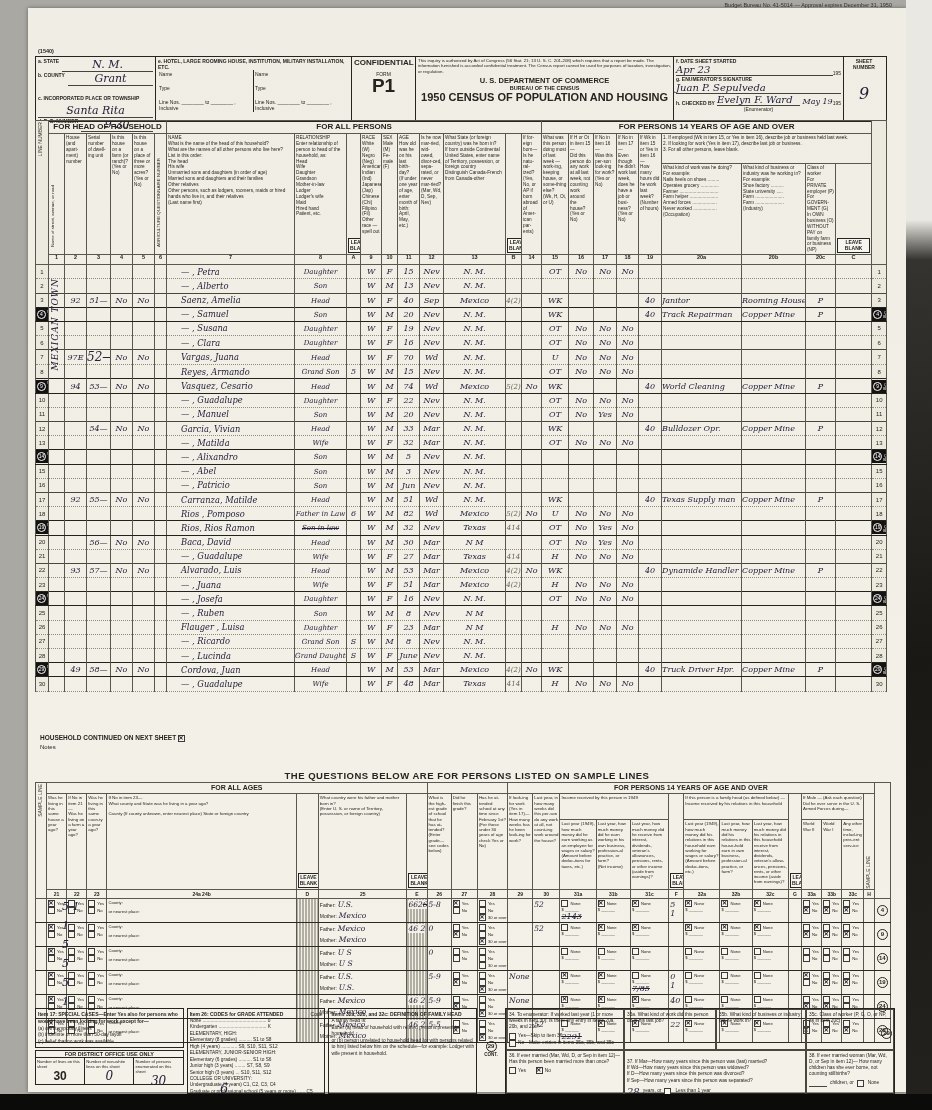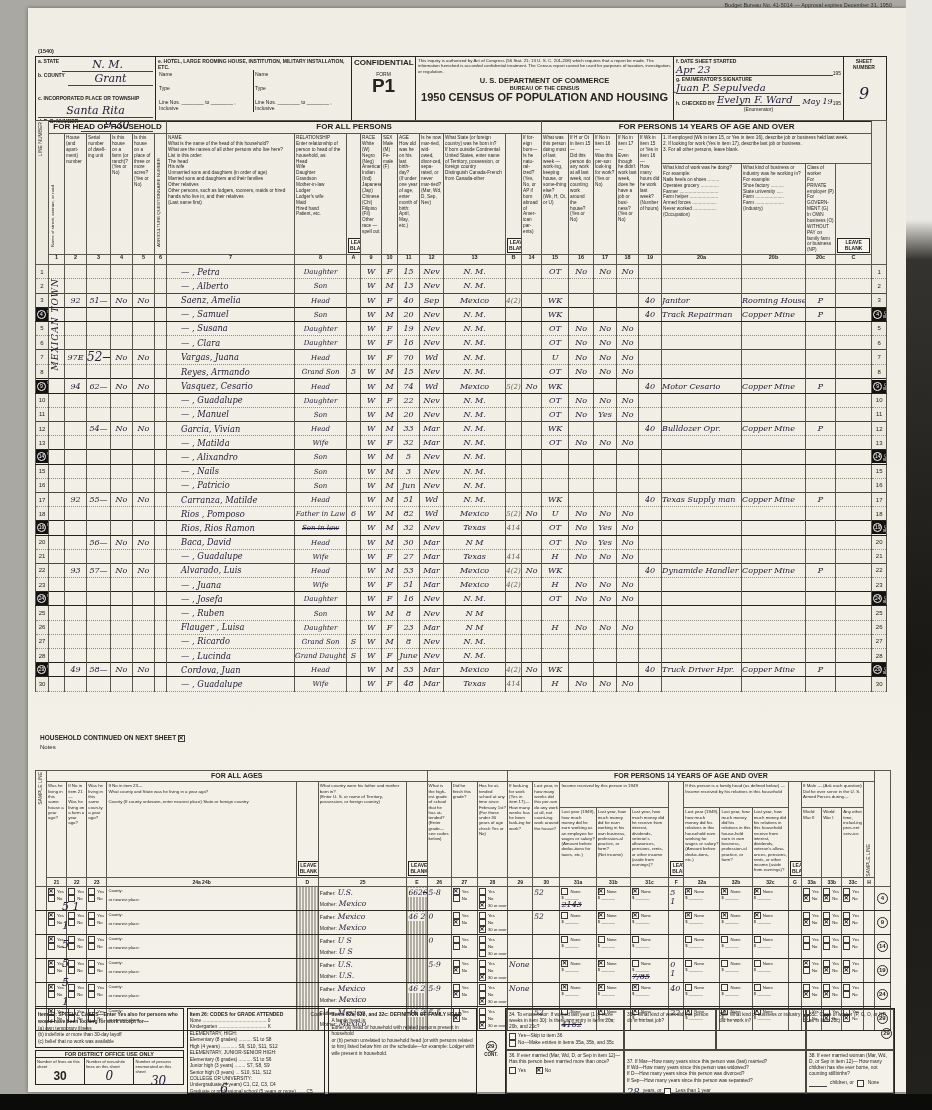--- a/index.html
+++ b/index.html
@@ -558,40 +558,40 @@
           </tr>
           <tr class="hh smp">
             <td class="ln" style="padding: 0px;">
               <div class="stag">
                 <span class="circ">9</span>
                 <span>SAMPLE LINE</span>
               </div>
             </td>
             <td style="text-align: center;"></td>
             <td style="text-align: center;"><span class="hw" style="font-size: 8px;">94</span></td>
-            <td style="text-align: center;"><span class="hw" style="font-size: 8px;">62—</span></td>
+            <td style="text-align: center;"><span class="hw" style="font-size: 8px;">53—</span></td>
             <td style="text-align: center;"><span class="hw" style="font-size: 8px;">No</span></td>
             <td style="text-align: center;"><span class="hw" style="font-size: 8px;">No</span></td>
             <td style="text-align: center;"></td>
             <td style="padding-left: 14px; text-align: left;"><span class="hw" style="font-size: 8.3px;">Vasquez, Cesario</span></td>
             <td style="text-align: center;"><span class="hw" style="font-size: 7px;">Head</span></td>
             <td style="text-align: center;"></td>
             <td style="text-align: center;"><span class="hw" style="font-size: 8px;">W</span></td>
             <td style="text-align: center;"><span class="hw" style="font-size: 8px;">M</span></td>
             <td style="text-align: center;"><span class="hw" style="font-size: 8px;">74</span></td>
             <td style="text-align: center;"><span class="hw" style="font-size: 8px;">Wd</span></td>
             <td style="text-align: center;"><span class="hw" style="font-size: 8px;">Mexico</span></td>
             <td style="text-align: center;"><span class="pencil" style="font-size: 7px;">5(2)</span></td>
             <td style="text-align: center;"><span class="hw" style="font-size: 8px;">No</span></td>
             <td style="text-align: center;"><span class="hw" style="font-size: 8px;">WK</span></td>
             <td style="text-align: center;"></td>
             <td style="text-align: center;"></td>
             <td style="text-align: center;"></td>
             <td style="text-align: center;"><span class="hw" style="font-size: 8px;">40</span></td>
-            <td style="text-align: left;"><span class="hw" style="font-size: 8px;">Motor Cesario</span></td>
+            <td style="text-align: left;"><span class="hw" style="font-size: 8px;">World Cleaning</span></td>
             <td style="text-align: left;"><span class="hw" style="font-size: 8px;">Copper Mine</span></td>
             <td style="text-align: center;"><span class="hw" style="font-size: 8px;">P</span></td>
             <td style="text-align: center;"></td>
             <td class="ln">
               <div class="stag">
                 <span class="circ">9</span>
                 <span>ASK QUES. BELOW</span>
               </div>
             </td>
           </tr>
@@ -751,21 +751,21 @@
             </td>
           </tr>
           <tr>
             <td class="ln">15</td>
             <td style="text-align: center;"></td>
             <td style="text-align: center;"></td>
             <td style="text-align: center;"></td>
             <td style="text-align: center;"></td>
             <td style="text-align: center;"></td>
             <td style="text-align: center;"></td>
-            <td style="padding-left: 14px; text-align: left;"><span class="hw" style="font-size: 8.3px;">—  , Nails</span></td>
+            <td style="padding-left: 14px; text-align: left;"><span class="hw" style="font-size: 8.3px;">—  , Abel</span></td>
             <td style="text-align: center;"><span class="hw" style="font-size: 7px;">Son</span></td>
             <td style="text-align: center;"></td>
             <td style="text-align: center;"><span class="hw" style="font-size: 8px;">W</span></td>
             <td style="text-align: center;"><span class="hw" style="font-size: 8px;">M</span></td>
             <td style="text-align: center;"><span class="hw" style="font-size: 8px;">3</span></td>
             <td style="text-align: center;"><span class="hw" style="font-size: 8px;">Nev</span></td>
             <td style="text-align: center;"><span class="hw" style="font-size: 8px;">N. M.</span></td>
             <td style="text-align: center;"></td>
             <td style="text-align: center;"></td>
             <td style="text-align: center;"></td>
@@ -1249,20 +1249,21 @@
     <div class="street-hw hw vert">MEXICAN TOWN</div>
   </div>
 
   <div class="contline">
     <span>HOUSEHOLD CONTINUED ON NEXT SHEET</span>
     <span class="cb x"></span>
   </div>
   <div class="notes">Notes</div>
 
   <div class="bt-wrap">
+    <div class="bt-title">THE QUESTIONS BELOW ARE FOR PERSONS LISTED ON SAMPLE LINES</div>
     <table class="bt" id="bottom-table">
         <colgroup>
           <col style="width: 11px;">
           <col style="width: 20px;">
           <col style="width: 20px;">
           <col style="width: 20px;">
           <col style="width: 188px;">
           <col style="width: 22px;">
           <col style="width: 88px;">
           <col style="width: 20px;">
@@ -2214,21 +2215,21 @@
                 <span class="cb x"></span>
                 <span>30 or over</span>
               </div>
             </td>
             <td></td>
             <td><span class="hw">52</span></td>
             <td>
               <div><div class="cbl">
                   <span class="cb"></span>
                   <span>None</span>
-                </div><div style="font-size: 4.2px;">$ ______</div><span class="hw struck" style="font-size: 8px;">4162</span></div>
+                </div><div style="font-size: 4.2px;">$ ______</div><span class="hw struck" style="font-size: 8px;">2291</span></div>
             </td>
             <td>
               <div>
                 <div class="cbl">
                   <span class="cb x"></span>
                   <span>None</span>
                 </div>
                 <div style="font-size: 4.2px;">$ ______</div>
               </div>
             </td>

